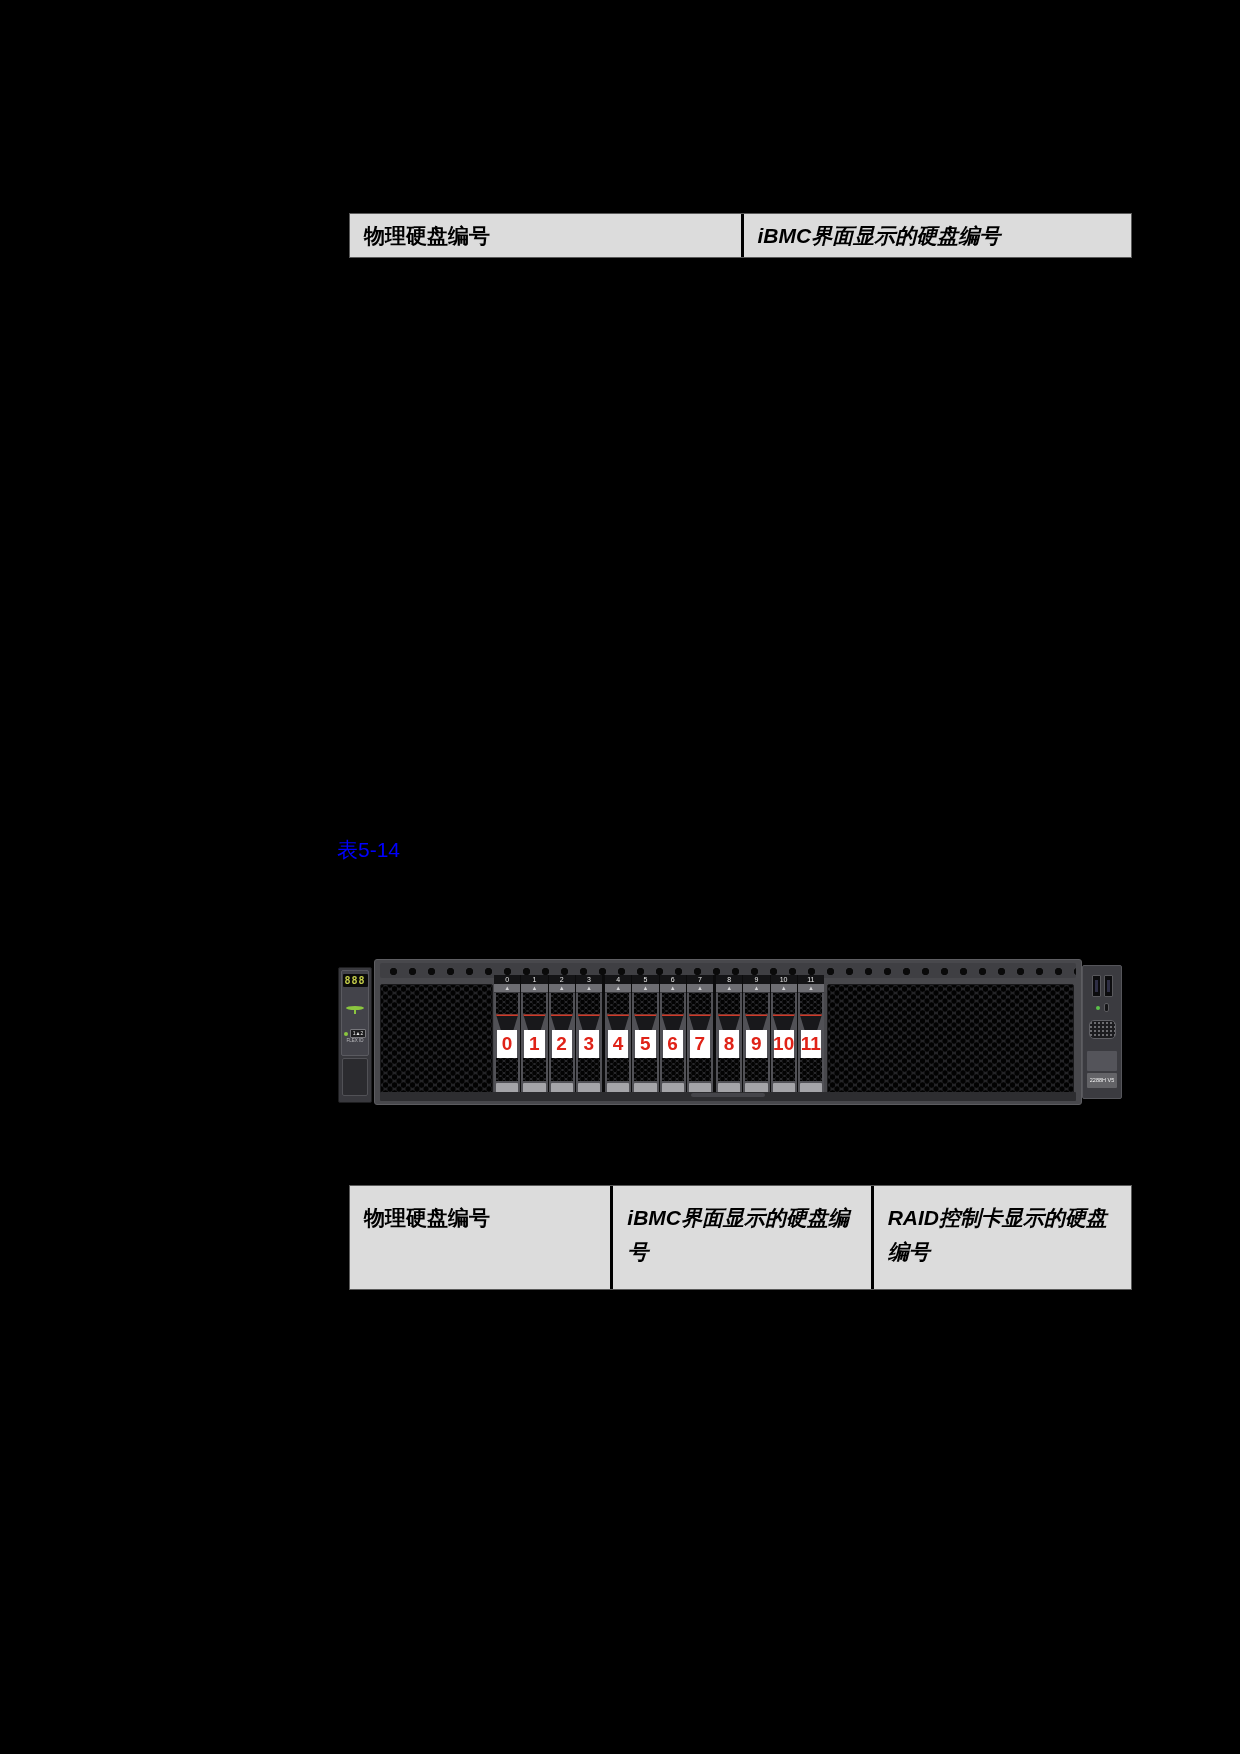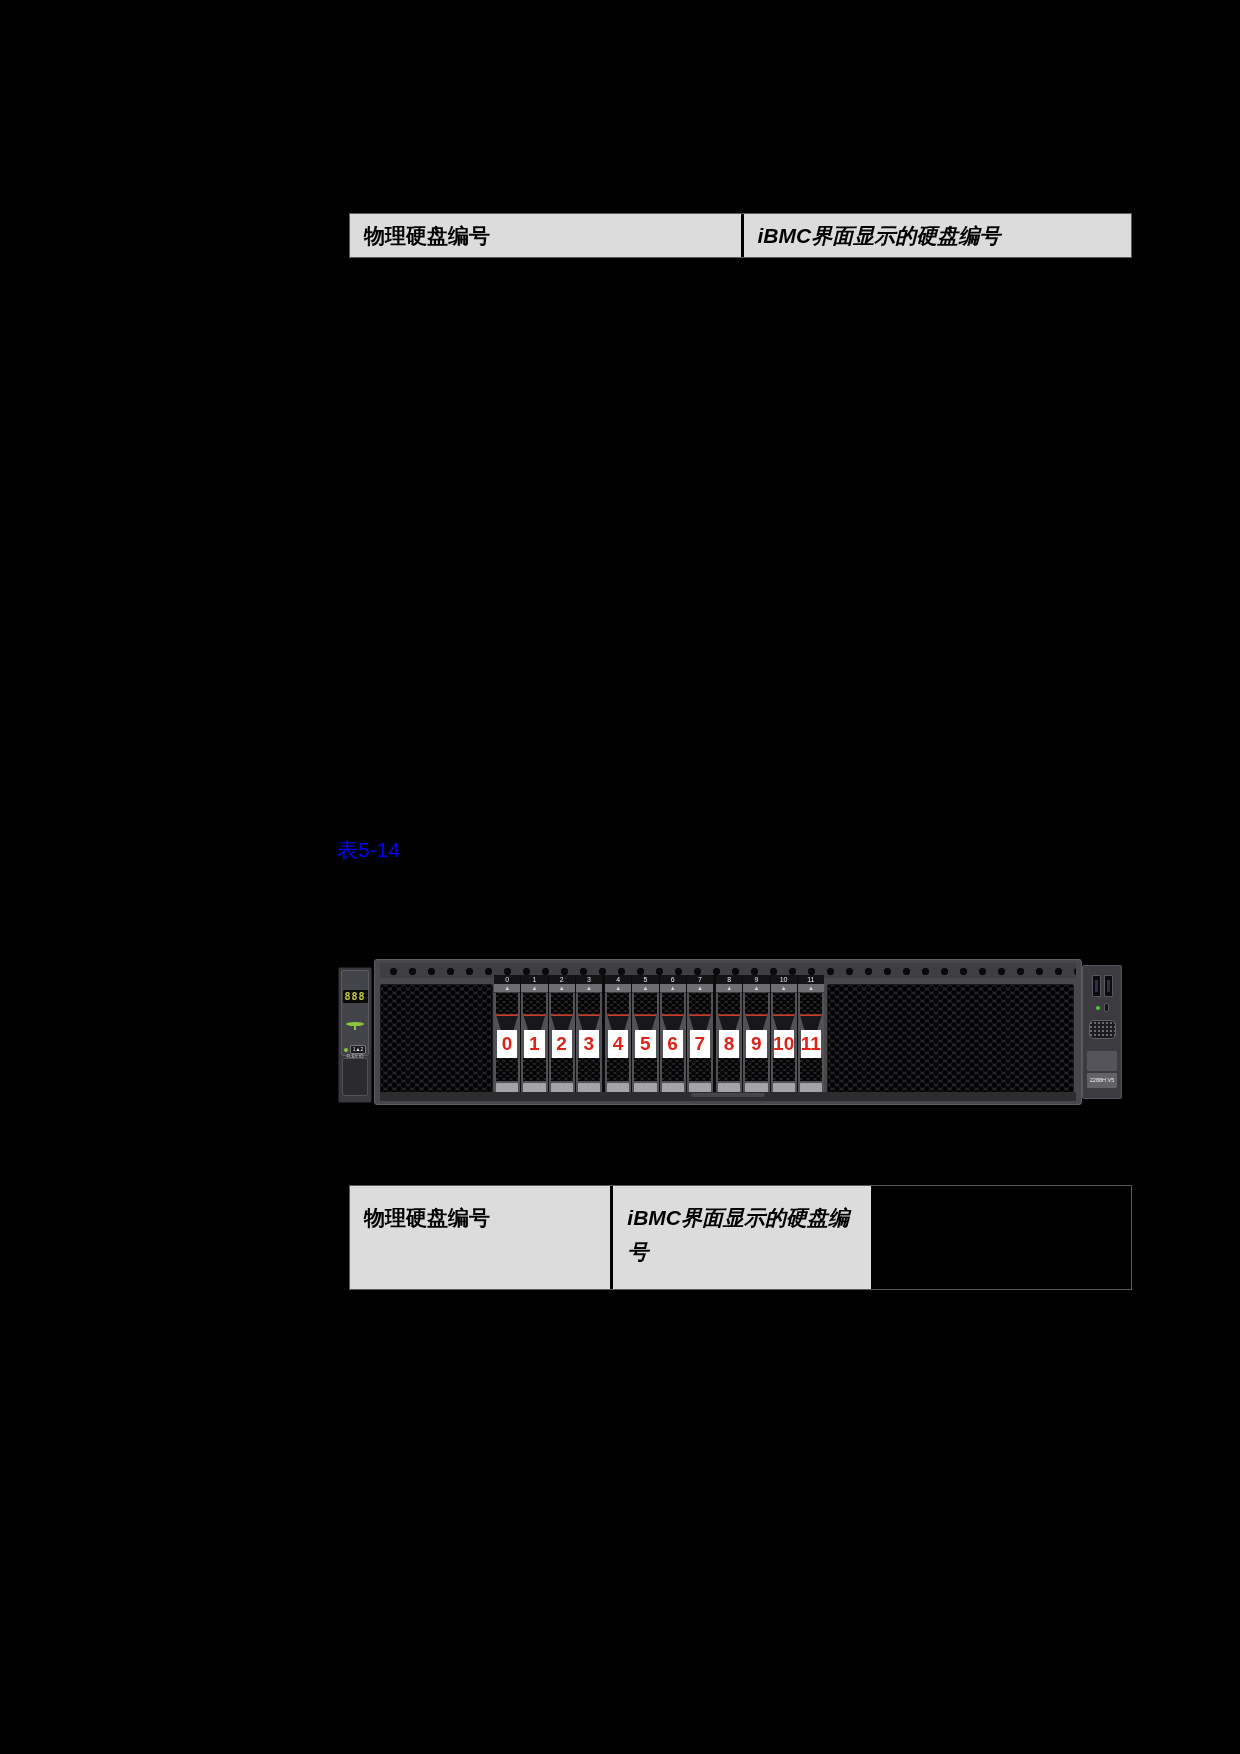--- a/index.html
+++ b/index.html
@@ -108,21 +108,21 @@
   }
 
   
   .ear-left {
     position:absolute; left:0; top:8px; width:34px; height:136px;
     background:#38383d; border:1px solid #1d1d1f; border-radius:2px;
   }
   .ear-panel {
     margin:2px; height:86px; background:#43434a; border:1px solid #5a5a60;
     border-radius:2px; display:flex; flex-direction:column; align-items:center;
-    padding-top:19px; gap:19px;
+    padding-top:3px; gap:19px;
   }
   .led {
     width:25px; height:13px; background:#0a0a0a; border-radius:1px;
     color:var(--led-green,#c9d24b); font-family:"DejaVu Sans Mono",monospace;
     font-size:10px; font-weight:bold; line-height:13px; text-align:center;
     letter-spacing:1px;
   }
   .pwr {
     width:18px; height:18px; border-radius:50%;
     border:2px solid var(--pwr-green,#8bc63f); background:#17171a; position:relative;
@@ -357,13 +357,14 @@
     </div>
     <div class="vga"></div>
     <div class="gray-box"></div>
     <div class="model">2288H V5</div>
   </div>
 </div>
 
 <div class="tbl tbl2">
   <div class="cell">物理硬盘编号</div>
   <div class="cell">iBMC界面显示的硬盘编号</div>
+  <div class="cell">RAID控制卡显示的硬盘编号</div>
 </div>
 
 </body></html>

